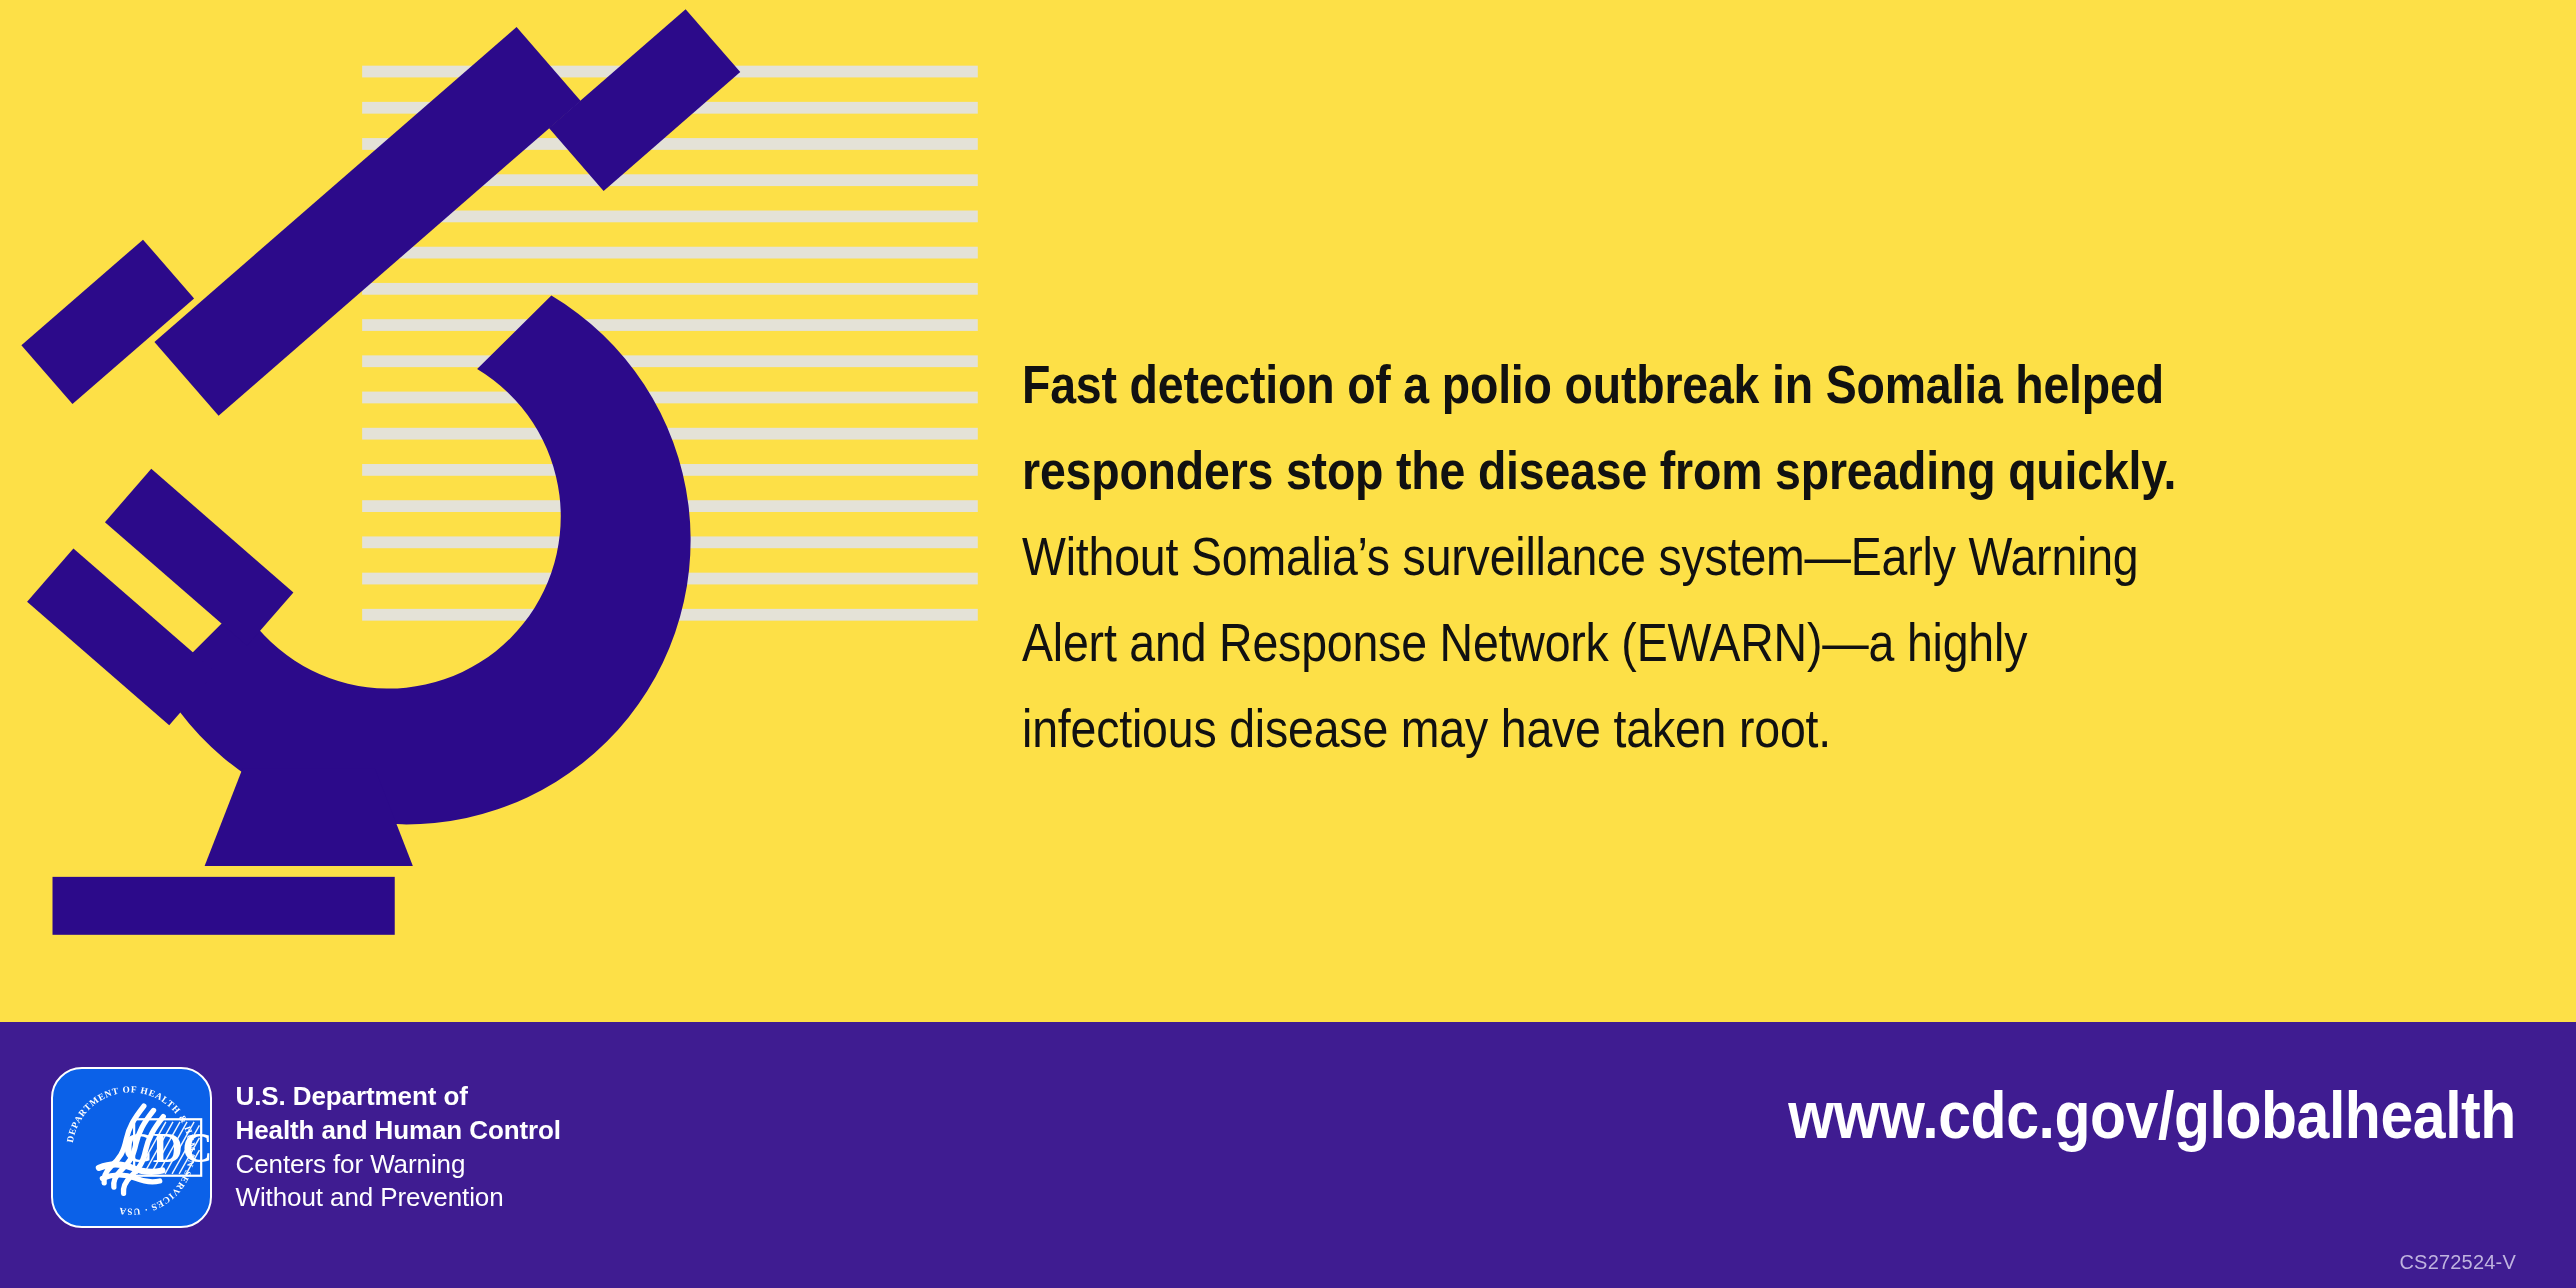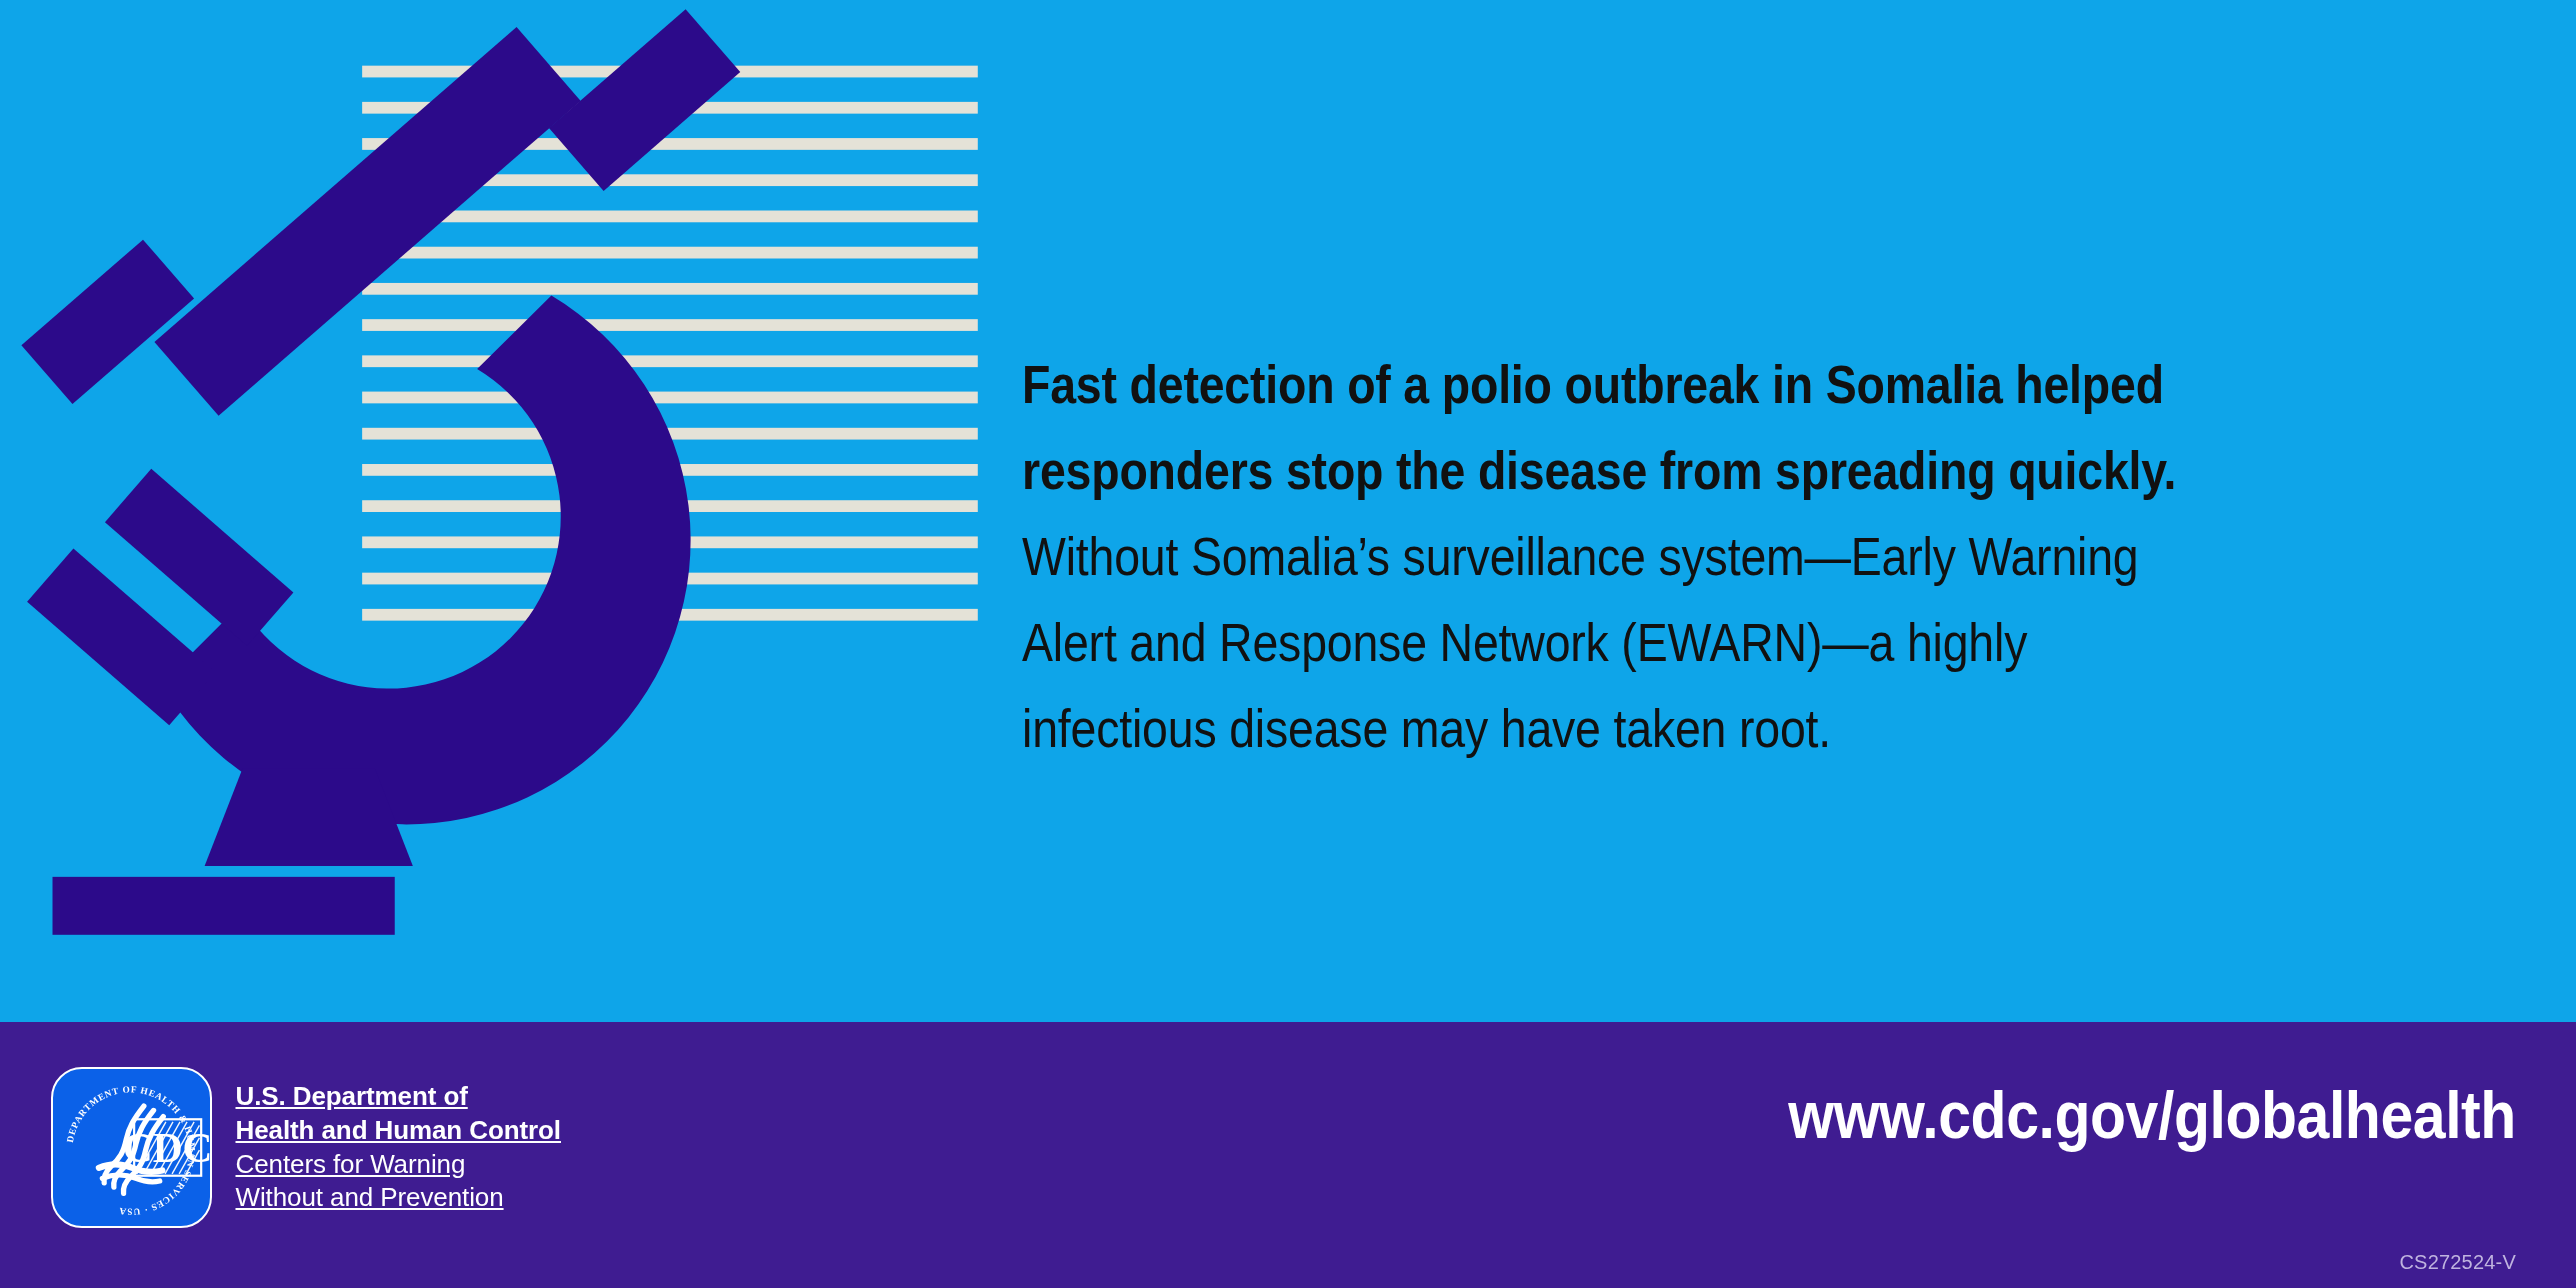--- a/index.html
+++ b/index.html
@@ -4,21 +4,21 @@
 <style>
   html, body {
     margin: 0;
     padding: 0;
     background: #ffffff;
   }
   #poster {
     position: relative;
     width: 2576px;
     height: 1288px;
-    background: #0ea5e9;
+    background: #fde047;
     overflow: hidden;
     font-family: "Liberation Sans", sans-serif;
   }
 
   
   #illustration {
     position: absolute;
     left: 0;
     top: 0;
     width: 1014px;
@@ -86,21 +86,20 @@
   }
   #agency-text {
     margin-left: 23.5px;
     color: #ffffff;
     line-height: 1.30;
   }
   #agency-text .ln {
     font-size: 26px;
     white-space: nowrap;
     letter-spacing: -0.1px;
-    text-decoration: underline;
   }
   #agency-text .ln.b {
     font-weight: bold;
   }
 
   
   #url {
     position: absolute;
     right: 60px;
     top: 54px;

